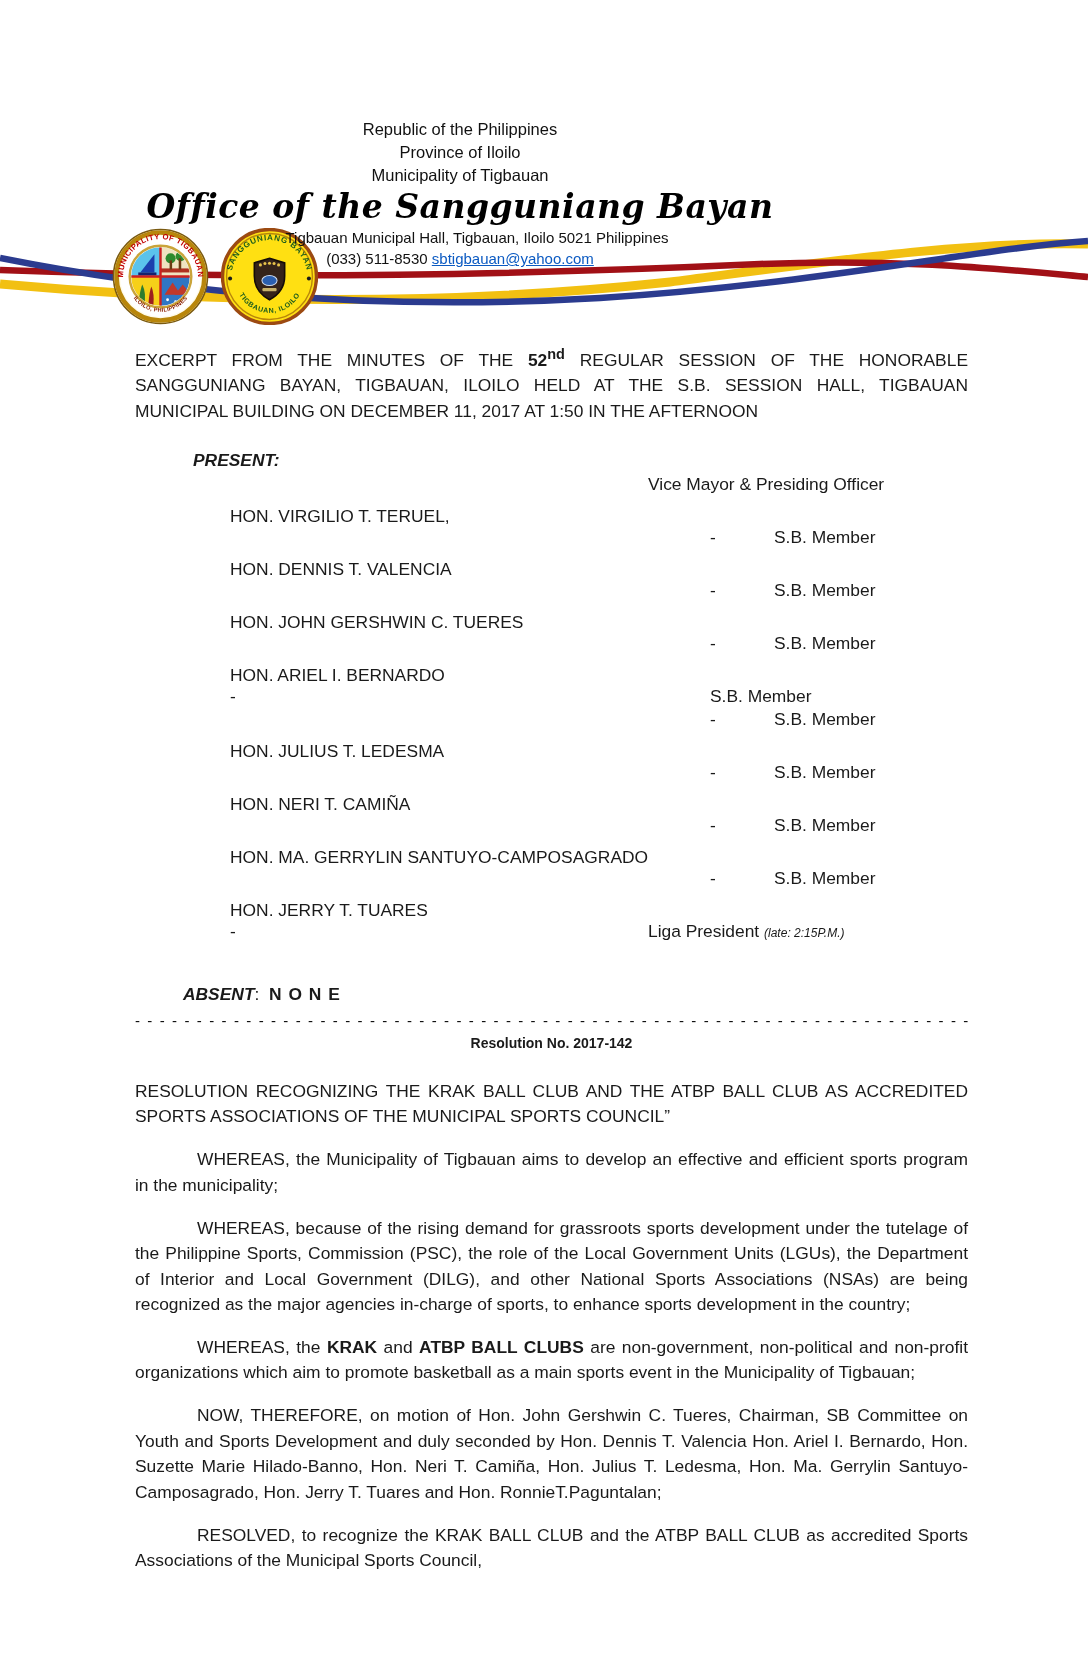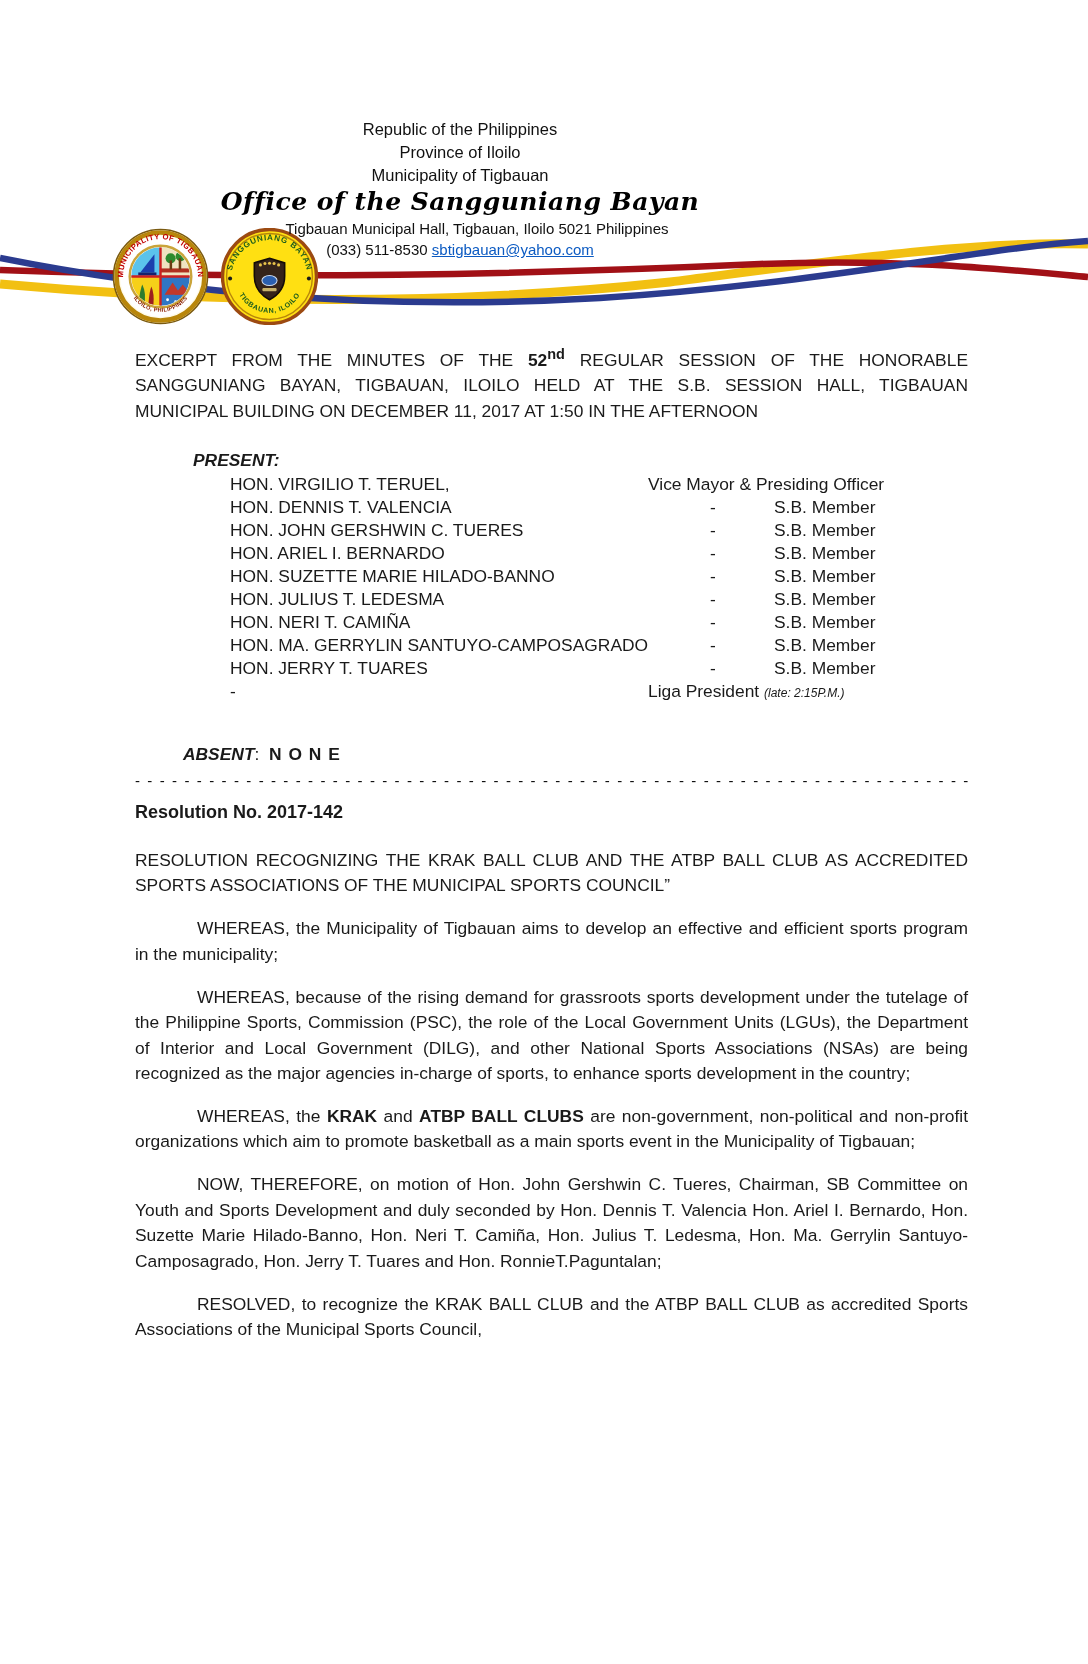--- a/index.html
+++ b/index.html
@@ -14,21 +14,21 @@
   }
   
   .ribbons{position:absolute;left:0;top:0;width:1088px;height:340px;}
   .header-text{
     position:absolute;left:0;top:118px;width:920px;
     text-align:center;line-height:1.38;font-size:16.5px;color:#111;
   }
   .office-title{
     font-family:"DejaVu Serif", serif;
     font-style:italic;font-weight:bold;
-    font-size:25px;line-height:1.15;
+    font-size:33px;line-height:1.15;
     letter-spacing:0.5px;color:#000;
     margin:2px 0 1px 0;
   }
   .addr{font-size:15px;line-height:1.4;padding-left:34px;}
   .contact{font-size:15px;line-height:1.4;}
   .email-link{color:#0b5ac2;text-decoration:underline;}
   .seal{position:absolute;top:228px;width:97px;height:97px;}
   .seal.left{left:112px;}
   .seal.right{left:221px;}
   
@@ -39,34 +39,34 @@
   }
   .excerpt{margin:0;}
   .present-label{
     margin:24px 0 0 58px;
     font-weight:bold;font-style:italic;text-align:left;
   }
   .members{margin:0 0 0 95px;text-align:left;}
   .member-row{display:grid;grid-template-columns:480px 64px 1fr;line-height:21px;}
   .member-row:first-child{grid-template-columns:418px 0px 1fr;}
   .member-row:last-child{grid-template-columns:418px 62px 1fr;}
-  .m-name{white-space:nowrap;}
+  .m-name{white-space:nowrap;margin-top:32px;}
   .m-dash{text-align:left;}
   .m-pos{white-space:nowrap;}
   .m-note{font-style:italic;font-size:12px;}
   .absent-line{margin:38px 0 0 48px;text-align:left;}
   .absent-label{font-weight:bold;font-style:italic;}
   .absent-value{font-weight:bold;letter-spacing:1px;}
   .dashed-sep{
     margin-top:4px;
     white-space:nowrap;overflow:hidden;
     font-size:15px;letter-spacing:1.6px;
     text-align:left;line-height:20px;color:#111;
   }
-  .res-number{margin-top:9px;font-weight:bold;font-size:18px;}
+  .res-number{margin-top:0;text-align:center;font-weight:bold;font-size:14px;}
   .res-title{margin-top:22px;}
   .para{text-indent:62px;}
   .para .b{font-weight:bold;}
 </style>
 </head>
 <body>
 
 <div class="page">
 
   <svg class="ribbons" viewBox="0 0 1088 340" xmlns="http://www.w3.org/2000/svg" aria-hidden="true">
@@ -182,21 +182,20 @@
       <span class="m-pos"><span class="pos-text">S.B. Member</span> <span class="m-note"></span></span>
     </div>
 
     <div class="member-row">
       <span class="m-name">HON. ARIEL I. BERNARDO</span>
       <span class="m-dash">-</span>
       <span class="m-pos"><span class="pos-text">S.B. Member</span> <span class="m-note"></span></span>
     </div>
 
     <div class="member-row">
-      <span class="m-name">HON. SUZETTE MARIE HILADO-BANNO</span>
       <span class="m-dash">-</span>
       <span class="m-pos"><span class="pos-text">S.B. Member</span> <span class="m-note"></span></span>
     </div>
 
     <div class="member-row">
       <span class="m-name">HON. JULIUS T. LEDESMA</span>
       <span class="m-dash">-</span>
       <span class="m-pos"><span class="pos-text">S.B. Member</span> <span class="m-note"></span></span>
     </div>
 

